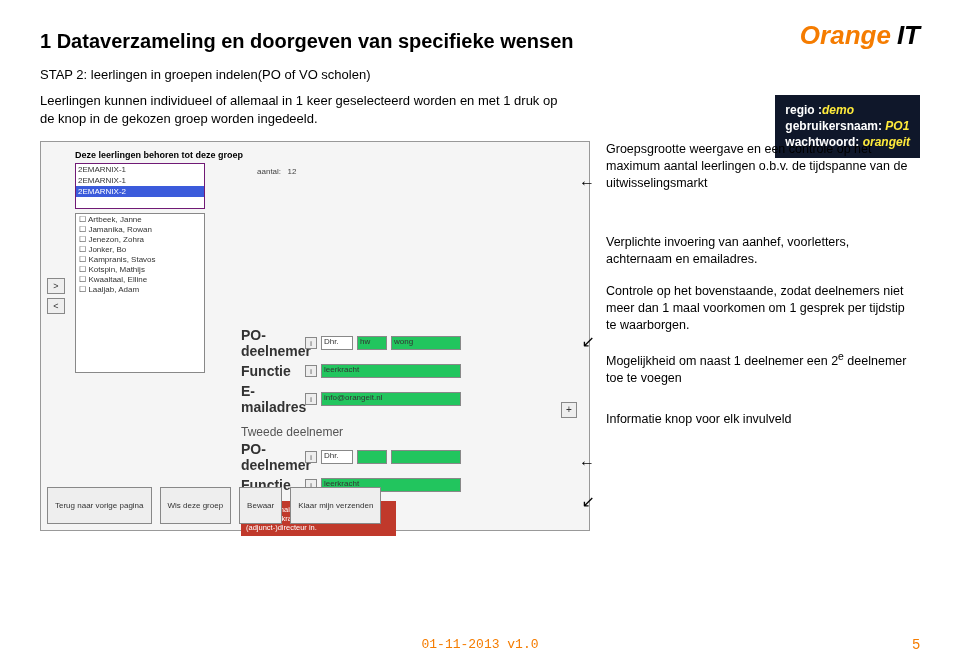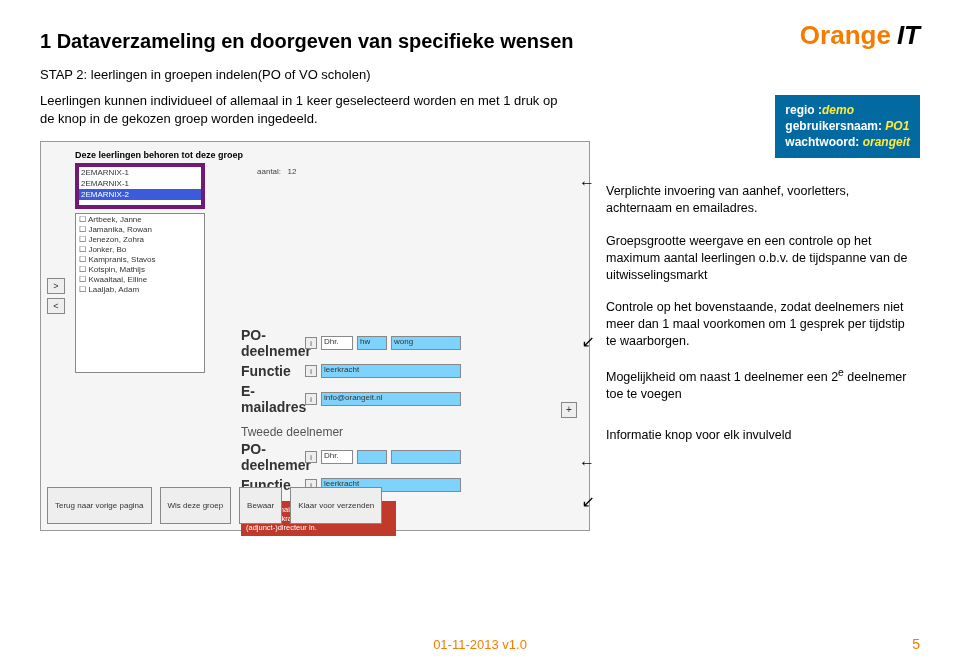--- a/index.html
+++ b/index.html
@@ -1,54 +1,54 @@
 <!DOCTYPE html>
 <html><head>
 <meta charset="utf-8">
 <style>
   * { box-sizing: border-box; margin: 0; padding: 0; }
   body { font-family: Arial, sans-serif; width: 960px; height: 668px; background: #fff; position: relative; font-size: 12px; }
   .page { padding: 30px 40px 20px 40px; position: relative; height: 100%; }
   .title { font-size: 20px; font-weight: bold; color: #000; margin-bottom: 14px; }
   .logo { position: absolute; top: 20px; right: 40px; font-size: 26px; font-weight: bold; }
-  .logo-orange { color: #f57c00; }
+  .logo-orange { color: #f57c00; font-style: italic; }
   .logo-it { color: #000; font-style: italic; margin-left: 6px; }
   .step-line { font-size: 13px; color: #000; margin-bottom: 10px; }
   .intro { font-size: 13px; color: #000; max-width: 520px; margin-bottom: 14px; line-height: 1.35; }
-  .region-box { position: absolute; top: 95px; right: 40px; background: #0369a1; color: #fff; padding: 7px 10px; font-size: 12px; line-height: 1.35; font-weight: bold; }
+  .region-box { position: absolute; top: 95px; right: 40px; background: #0f172a; color: #fff; padding: 7px 10px; font-size: 12px; line-height: 1.35; font-weight: bold; }
   .region-box div span.y { color: #ffeb3b; font-style: italic; font-weight: bold; }
   .content { display: flex; gap: 16px; }
   .screenshot { width: 550px; height: 390px; border: 1px solid #999; background: #f5f5f5; position: relative; font-size: 9px; color: #333; }
   .sc-inner { display: flex; padding: 6px; gap: 10px; }
   .sc-col { display: flex; flex-direction: column; }
   .sc-label { font-weight: bold; font-size: 9px; padding: 2px 0 3px 0; color: #000; }
   .sc-list { background: #fff; border: 1px solid #888; width: 150px; height: 120px; overflow: hidden; padding: 1px; }
   .sc-list-r { width: 130px; height: 160px; }
   .sc-list div { padding: 0 2px; font-size: 8px; line-height: 10px; white-space: nowrap; }
   .sc-list .cb::before { content: "☐ "; font-size: 8px; }
   .sc-mid { display:flex; flex-direction:column; justify-content:center; gap:4px; margin-top: 70px; }
   .sc-btn-sm { width: 18px; height: 16px; border: 1px solid #888; background: #eee; font-size: 9px; text-align: center; line-height: 14px; }
   .sc-aantal { font-size: 8px; color: #444; margin-left: 4px; }
-  .sc-group-sel { background:#fff; border:4px solid #701a75; width:130px; height:46px; margin-bottom:4px; font-size:8px; }
+  .sc-group-sel { background:#fff; border:1px solid #701a75; width:130px; height:46px; margin-bottom:4px; font-size:8px; }
   .sc-group-sel div { padding: 0 2px; line-height:11px; }
   .sc-group-sel .hl { background:#3b5bdb; color:#fff; }
   .sc-form { position:absolute; left: 200px; top: 185px; font-size: 8px; }
   .sc-form-row { display:flex; align-items:center; gap:4px; margin-bottom:4px; }
   .sc-form-row label { width: 60px; color:#333; font-size:14px;font-weight:bold; }
   .sc-ibtn { width:12px; height:12px; border:1px solid #888; background:#eee; font-size:7px; text-align:center; line-height:11px; }
   .sc-sel { border:1px solid #888; background:#fff; height:14px; font-size:8px; padding:0 2px; }
-  .sc-inp { border:1px solid #888; background:#7dd3fc; height:14px; font-size:8px; padding:0 2px; }
+  .sc-inp { border:1px solid #888; background:#22c55e; height:14px; font-size:8px; padding:0 2px; }
   .sc-red { background:#c0392b; color:#fff; padding:4px 5px; font-size:7.5px; width:155px; line-height:1.2; margin-top: 8px; }
   .sc-bottom { position:absolute; bottom:6px; left:6px; display:flex; gap:8px; }
   .sc-bbtn { border:1px solid #888; background:#eee; padding:13px 7px; font-size:8px; }
   .sc-plus { position:absolute; right:12px; top:260px; border:1px solid #888; background:#eee; width:16px; height:16px; text-align:center; font-size:10px; line-height:14px; }
   .annotations { width: 310px; font-size: 12.5px; color:#000; }
   .ann { margin-bottom: 16px; line-height:1.35; position:relative; }
   .arrow { position:absolute; color:#000; font-size:16px; }
-  .footer { position:absolute; bottom:16px; left:0; right:0; text-align:center; font-size:13px; color:#f57c00; }
+  .footer { position:absolute; bottom:16px; left:0; right:0; text-align:center; font-size:13px; color:#f57c00;font-family:Liberation Mono, monospace; }
   .pagenum { position:absolute; bottom:16px; right:40px; font-size:14px; color:#f57c00; }
   .sc-section-label { font-size:12px; color:#555; margin-top:10px; margin-bottom:2px; }
 </style>
 </head>
 <body>
 
 <div class="page">
   <div class="logo">
     <span class="logo-orange">Orange</span><span class="logo-it">IT</span>
   </div>
@@ -127,32 +127,32 @@
         </div>
         <div class="sc-red">Vul het e-mailadres van de groepsleerkracht, IB-er of (adjunct-)directeur in.</div>
       </div>
 
       <div class="sc-plus">+</div>
 
       <div class="sc-bottom">
         <div class="sc-bbtn">Terug naar vorige pagina</div>
         <div class="sc-bbtn">Wis deze groep</div>
         <div class="sc-bbtn">Bewaar</div>
-        <div class="sc-bbtn">Klaar voor verzenden</div>
+        <div class="sc-bbtn">Klaar mijn verzenden</div>
       </div>
 
       <span class="arrow" style="top:30px; right:-6px;">←</span>
       <span class="arrow" style="top:190px; right:-6px;">↙</span>
       <span class="arrow" style="top:310px; right:-6px;">←</span>
       <span class="arrow" style="top:350px; right:-6px;">↙</span>
     </div>
 
     <div class="annotations">
+      <div class="ann">Groepsgrootte weergave en een controle op het maximum aantal leerlingen o.b.v. de tijdspanne van de uitwisselingsmarkt</div>
       <div class="ann" style="margin-top:42px">Verplichte invoering van aanhef, voorletters, achternaam en emailadres.</div>
-      <div class="ann">Groepsgrootte weergave en een controle op het maximum aantal leerlingen o.b.v. de tijdspanne van de uitwisselingsmarkt</div>
       <div class="ann">Controle op het bovenstaande, zodat deelnemers niet meer dan 1 maal voorkomen om 1 gesprek per tijdstip te waarborgen.</div>
       <div class="ann">
         <span>Mogelijkheid om naast 1 deelnemer een 2</span><sup>e</sup><span> deelnemer toe te voegen</span>
       </div>
       <div class="ann" style="margin-top:24px">Informatie knop voor elk invulveld</div>
     </div>
   </div>
 
   <div class="footer">01-11-2013 v1.0</div>
   <div class="pagenum">5</div>

